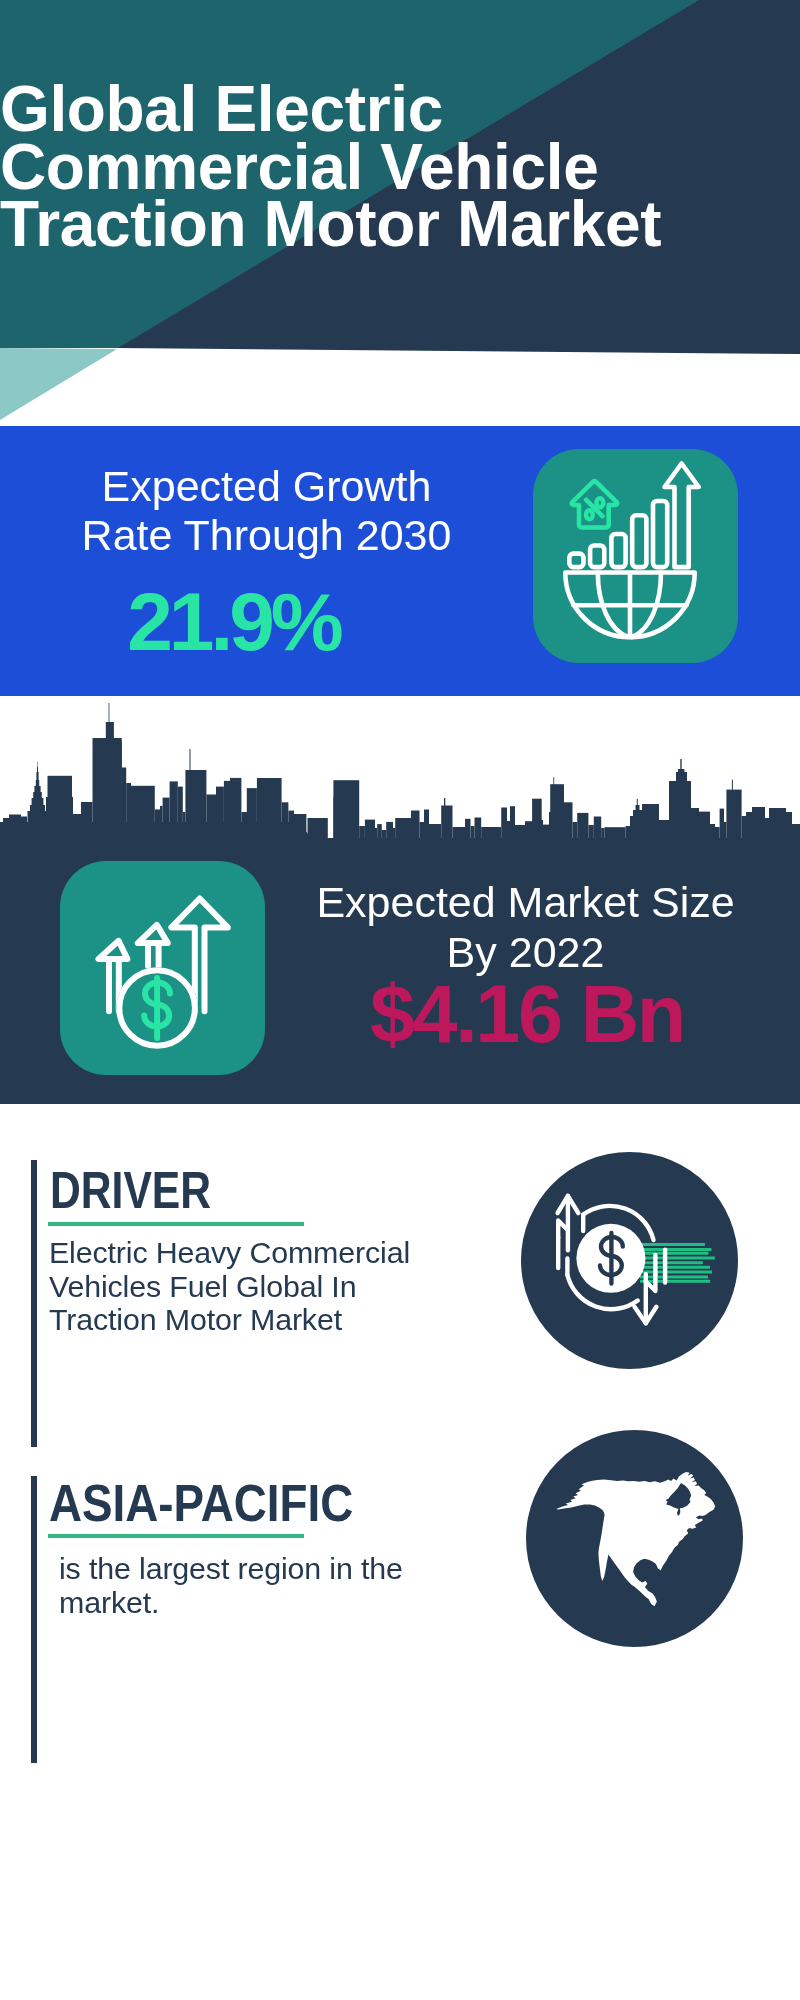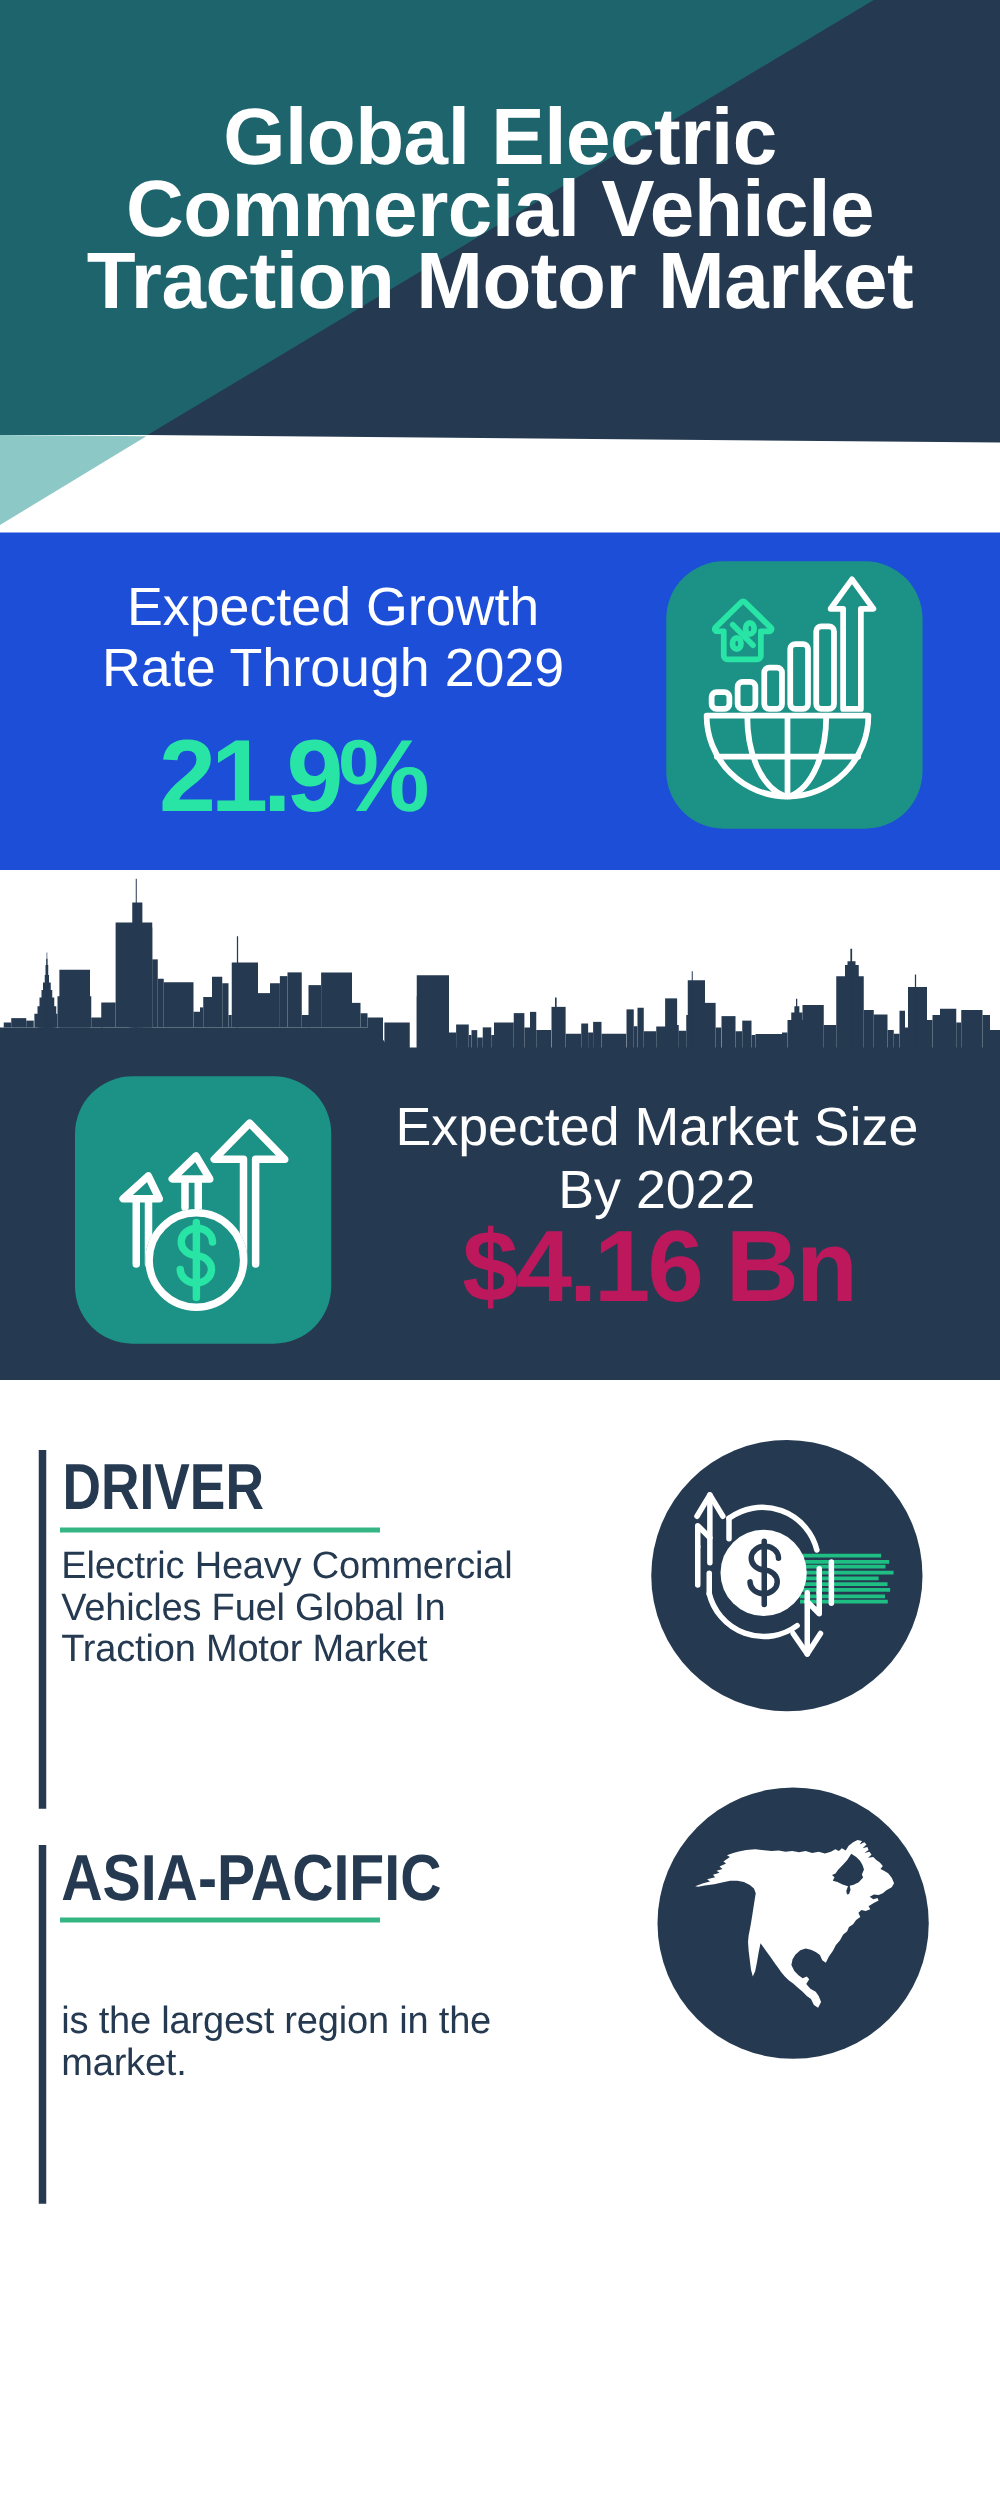--- a/index.html
+++ b/index.html
@@ -1,20 +1,20 @@
 <!DOCTYPE html>
 <html><head>
 <meta charset="utf-8">
 <style>
   html,body{margin:0;padding:0;}
   body{width:800px;height:2000px;background:#ffffff;font-family:"Liberation Sans",sans-serif;overflow:hidden;}
   .page{position:relative;width:800px;height:2000px;overflow:hidden;}
   .abs{position:absolute;}
   svg{display:block;}
-  .hdr-title{left:0;top:81px;width:800px;text-align:center;color:#fff;
+  .hdr-title{left:0;top:81px;width:800px;text-align:left;color:#fff;
     font-family:"Liberation Sans",sans-serif;font-weight:bold;font-size:64px;line-height:57.5px;
     letter-spacing:-0.35px;}
   .growth-label{left:0;top:36px;width:533px;text-align:center;color:#fff;
     font-family:"Liberation Sans",sans-serif;font-weight:normal;font-size:43px;line-height:49px;}
 
   .card{position:absolute;left:0;width:800px;}
   .card-bar{position:absolute;background:#253A51;width:6px;}
   .card-head{position:absolute;color:#253A51;font-family:"Liberation Sans",sans-serif;
     font-weight:bold;font-size:52px;line-height:52px;transform:scaleX(0.82);transform-origin:left top;white-space:nowrap;}
   .card-rule{position:absolute;height:4px;background:#35B584;}
@@ -44,21 +44,21 @@
     <div class="abs hdr-title">
       <div>Global Electric</div>
       <div>Commercial Vehicle</div>
       <div>Traction Motor Market</div>
     </div>
   </div>
 
   <div class="abs" style="left:0;top:426px;width:800px;height:270px;background:#1d4ed8;">
     <div class="abs growth-label">
       <div>Expected Growth</div>
-      <div>Rate Through 2029</div>
+      <div>Rate Through 2030</div>
     </div>
     <div class="abs growth-value">21.9%</div>
     <div class="abs" style="left:533px;top:23px;width:205px;height:214px;background:#1C9186;border-radius:46px;">
       <svg width="205" height="214" viewBox="0 0 205 214">
         <g fill="none" stroke="#ffffff" stroke-width="4.6" stroke-linecap="round" stroke-linejoin="round">
           <path d="M32.3 123.5 H161.7 A64.7 64.7 0 0 1 32.3 123.5 Z"></path>
           <path d="M97 126 V188"></path>
           <path d="M40.5 156.3 H153.5"></path>
           <path d="M64.8 123.5 C 64.8 154 76 181 95 188"></path>
           <path d="M128 123.5 C 128 154 117 181 99 188"></path>
@@ -261,21 +261,21 @@
           <path d="M90.4 81 V131.5"></path>
         </g>
       </svg>
     </div>
   </div>
 
   <div class="card" style="top:0;height:0;">
     <div class="card-bar" style="left:31px;top:1476px;height:287px;"></div>
     <div class="card-head" style="left:49px;top:1477px;transform:scaleX(0.88);">ASIA-PACIFIC</div>
     <div class="card-rule" style="left:47.5px;top:1534px;width:256px;"></div>
-    <div class="card-body" style="left:49px;top:1552px;margin-top:48px;">
+    <div class="card-body" style="left:59px;top:1552px;">
       <div>is the largest region in the</div>
       <div>market.</div>
     </div>
     <div class="card-icon" style="left:526px;top:1430px;width:217px;height:217px;">
       <svg width="217" height="217" viewBox="0 0 217 217">
           <path fill="#ffffff" d="M30.15 78.9 L36.56 76.53 L42.02 75.1 L39.65 73.44 L46.06 71.78 L44.4 69.88 L49.62 68.21 L47.25 66.55 L52.0 65.12 L49.62 63.22 L54.85 60.85 L52.71 59.19 L57.94 55.62 L55.56 54.2 L60.55 52.3 L65.06 51.11 L71.0 49.92 L78.12 49.45 L85.25 50.16 L91.19 50.88 L97.12 50.4 L102.35 51.35 L107.81 50.88 L113.27 51.83 L118.5 50.88 L123.73 52.3 L128.95 51.35 L133.94 52.78 L138.69 51.35 L142.25 49.45 L145.1 50.88 L147.48 48.5 L150.56 50.4 L152.94 46.6 L156.5 43.75 L160.06 42.09 L163.62 42.8 L161.73 45.65 L165.52 43.75 L167.19 45.65 L164.1 48.5 L167.9 47.55 L168.85 49.92 L165.52 52.3 L169.56 51.35 L171.23 53.72 L168.38 56.1 L172.65 55.62 L175.02 58.0 L177.88 59.9 L180.25 62.75 L178.35 65.12 L181.2 66.55 L184.52 68.69 L187.38 72.25 L189.27 76.53 L187.38 79.85 L183.1 82.22 L180.25 84.6 L176.92 86.03 L173.12 85.55 L169.8 87.45 L172.65 89.35 L175.98 88.4 L176.92 90.3 L172.65 92.67 L168.85 95.05 L170.27 97.42 L166.48 98.85 L163.15 97.9 L160.77 100.28 L162.2 103.6 L158.88 105.97 L156.5 109.3 L153.17 111.67 L151.75 115.0 L148.42 117.85 L146.05 122.12 L142.73 125.92 L140.35 130.67 L137.02 135.42 L134.65 140.17 L131.8 138.28 L129.9 134.0 L126.58 131.62 L122.77 129.72 L118.5 128.78 L114.23 130.2 L110.42 133.53 L108.05 137.33 L107.1 142.08 L109.48 146.83 L112.8 150.15 L116.12 152.53 L119.45 151.1 L121.35 153.47 L118.98 157.28 L122.3 161.08 L126.58 163.45 L128.95 166.78 L130.85 171.53 L128.48 176.28 L125.15 173.9 L122.77 169.15 L119.45 166.78 L116.12 163.45 L112.33 160.12 L108.52 156.8 L105.2 154.42 L101.88 151.1 L99.02 147.78 L96.65 144.45 L94.27 141.12 L91.9 137.8 L89.52 134.47 L87.15 131.15 L84.77 127.83 L82.4 124.5 L80.98 131.62 L79.55 139.94 L78.12 147.06 L76.23 151.1 L74.8 145.88 L73.85 138.28 L72.9 130.67 L72.42 123.55 L72.9 118.33 L73.85 113.58 L74.8 108.35 L75.75 102.65 L76.7 96.47 L77.65 90.3 L78.6 84.6 L77.17 80.8 L73.85 77.95 L69.1 75.58 L63.88 74.62 L58.17 74.62 L52.48 75.81 L45.35 77.47 L37.75 78.42 L32.52 79.38 Z"></path>
           <path fill="#253A51" d="M155.0 53.0 L159.0 55.5 L162.0 58.5 L164.0 62.0 L165.2 65.5 L163.5 69.5 L164.5 72.0 L161.0 75.8 L157.0 77.8 L153.8 78.6 L154.4 82.0 L153.2 85.2 L151.6 85.5 L151.0 82.8 L152.4 79.0 L148.0 77.6 L144.0 75.6 L140.2 74.5 L141.6 71.8 L139.6 70.0 L142.4 68.8 L144.5 65.8 L148.0 62.2 L151.8 58.0 Z"></path>
         </svg>
     </div>
   </div>

